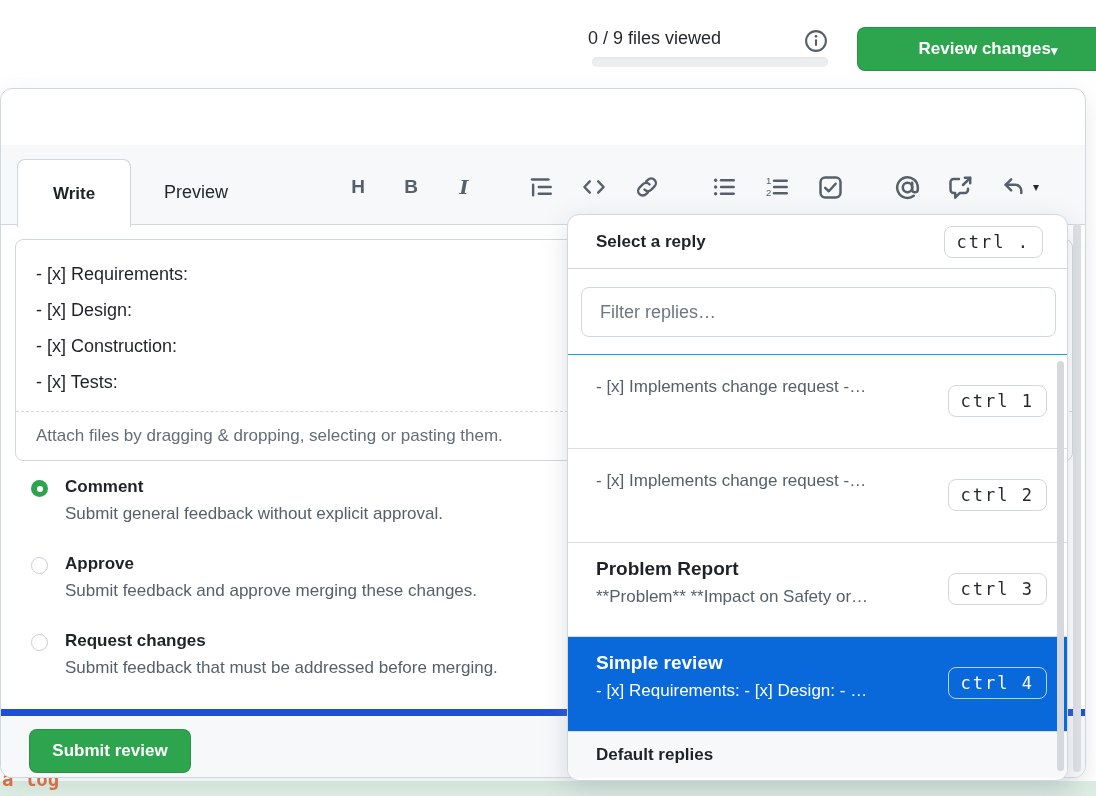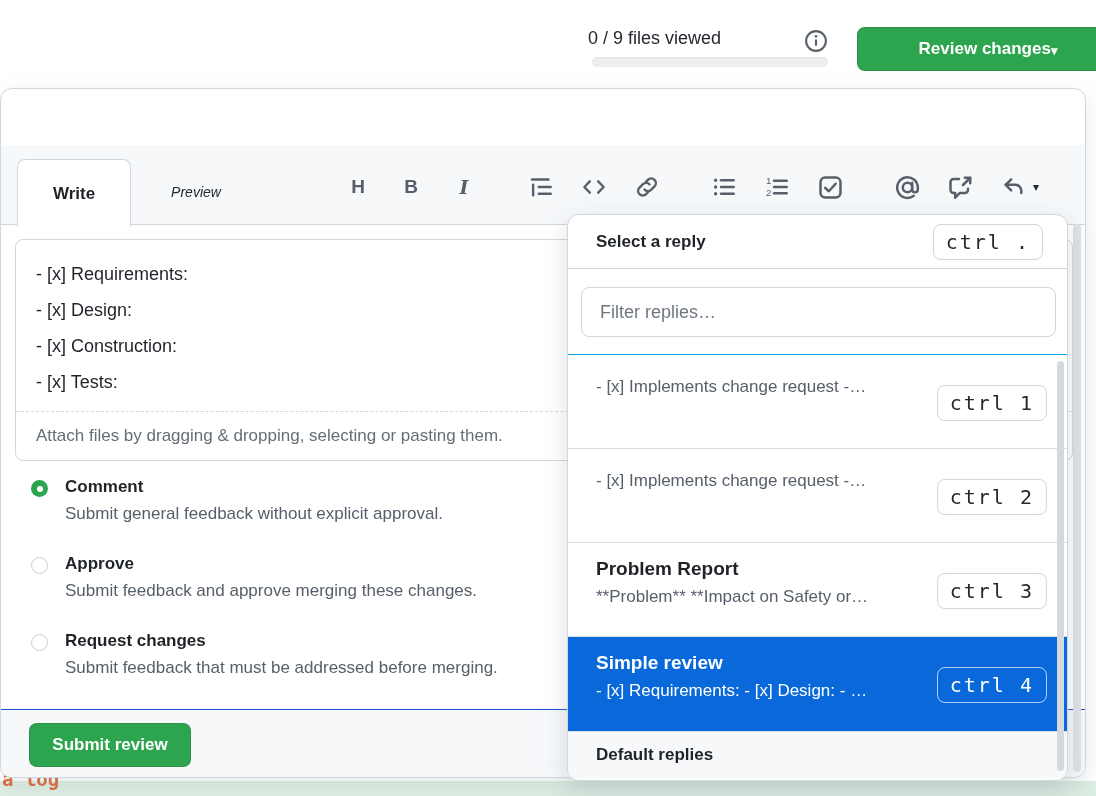--- a/index.html
+++ b/index.html
@@ -32,21 +32,21 @@
   .modal-title { margin-left:36px; font-size:17px; font-weight:700; }
   .close-btn { position:absolute; right:22px; top:14px; width:28px; height:28px; color:#57606a;
                font-size:20px; line-height:28px; text-align:center; cursor:pointer; }
 
   .tabstrip { position:absolute; left:0; top:56px; width:100%; height:80px; background:#f6f8fa;
               border-bottom:1px solid #d0d7de; border-radius:0; }
   .tab-write { position:absolute; left:16px; top:70px; width:114px; height:68px; background:#fff;
                border:1px solid #d0d7de; border-bottom:none; border-radius:8px 8px 0 0; z-index:3;
                display:flex; align-items:center; justify-content:center; font-size:17px; font-weight:600; cursor:pointer; }
   .tab-preview { position:absolute; left:130px; top:70px; width:130px; height:66px;
-                 display:flex; align-items:center; justify-content:center; font-size:14px; color:#24292f; cursor:pointer;font-style:italic; }
+                 display:flex; align-items:center; justify-content:center; font-size:18px; color:#24292f; cursor:pointer; }
 
   .toolbar { position:absolute; left:344px; top:82px; height:32px; display:flex; align-items:center; color:#57606a; }
   .tb { width:26px; height:26px; display:flex; align-items:center; justify-content:center;
         margin-right:27px; cursor:pointer; flex:none; }
   .tb.groupgap { margin-left:24px; }
   .tb-letter { font-size:19px; font-weight:600; color:#57606a; }
   .tb-bold { font-weight:800; }
   .tb-italic { font-family:"DejaVu Serif", serif; font-style:italic; font-weight:600; }
   .tb svg { stroke:#57606a; fill:none; stroke-width:1.6; stroke-linecap:round; stroke-linejoin:round; }
   .tb-caret { font-size:12px; color:#24292f; margin-left:-20px; cursor:pointer; }
@@ -63,36 +63,36 @@
   .option { position:absolute; left:28px; width:1040px; }
   .radio { position:absolute; left:2px; top:3px; width:17px; height:17px; border-radius:50%; }
   .radio.on { background:#2da44e; }
   .radio.on::after { content:""; position:absolute; left:5.5px; top:5.5px; width:6px; height:6px;
                      border-radius:50%; background:#fff; }
   .radio.off { background:#fff; border:1.5px solid #c7ced6; }
   .opt-label { margin-left:36px; font-size:17px; font-weight:700; }
   .opt-desc { margin-left:36px; margin-top:7px; font-size:17px; color:#57606a; white-space:nowrap; overflow:hidden; }
 
   .modal-footer { position:absolute; left:0; bottom:0; width:100%; height:68px; background:#f6f8fa;
-                  border-top:1px solid #1d4ed8; border-radius:0 0 12px 12px; }
+                  border-top:7px solid #1d4ed8; border-radius:0 0 12px 12px; }
   .submit-btn { position:absolute; left:28px; top:13px; width:162px; height:44px; background:#2da44e;
                 border:1px solid rgba(27,31,36,0.15); border-radius:8px; color:#fff; font-size:17px;
                 font-weight:700; display:flex; align-items:center; justify-content:center; cursor:pointer; }
 
   .modal-scrollbar { position:absolute; left:1073px; top:224px; width:8px; height:548px;
                      background:#dee1e5; border-radius:4px; z-index:3; }
 
   
   .reply-pop { position:absolute; left:567px; top:214px; width:501px; height:567px; background:#fff;
                border:1px solid #d0d7de; border-radius:12px; z-index:5; overflow:hidden;
                box-shadow:0 8px 24px rgba(140,149,159,0.3); }
   .rp-header { position:relative; height:54px; border-bottom:1px solid #d0d7de; display:flex;
                align-items:center; justify-content:space-between; padding:0 24px 0 28px; }
   .rp-title { font-size:17px; font-weight:700; }
-  .kbd { font-family:"DejaVu Sans Mono", monospace; font-size:20px; letter-spacing:2px; color:#24292f;
+  .kbd { font-family:"DejaVu Sans Mono", monospace; font-size:17px; letter-spacing:2px; color:#24292f;
          border:1px solid #d0d7de; border-radius:8px; padding:5px 12px; background:#fff; white-space:nowrap; }
   .rp-filter-wrap { position:relative; height:86px; border-bottom:1px solid #0ea5e9; }
   .rp-filter { position:absolute; left:13px; top:18px; width:475px; height:50px; border:1px solid #d0d7de;
                border-radius:8px; font-size:18px; padding:0 18px; color:#1f2328; outline:none;
                font-family:"Liberation Sans", sans-serif; }
   .rp-filter::placeholder { color:#6e7781; }
   .rp-item { position:relative; height:94px; padding:15px 100px 0 28px; border-bottom:1px solid #d8dee4; cursor:pointer; }
   .rp-item-title { font-size:19px; font-weight:700; }
   .rp-item-preview { margin-top:7px; font-size:17px; color:#57606a; white-space:nowrap; overflow:hidden; }
   .rp-item .kbd { position:absolute; right:20px; top:30px; }

